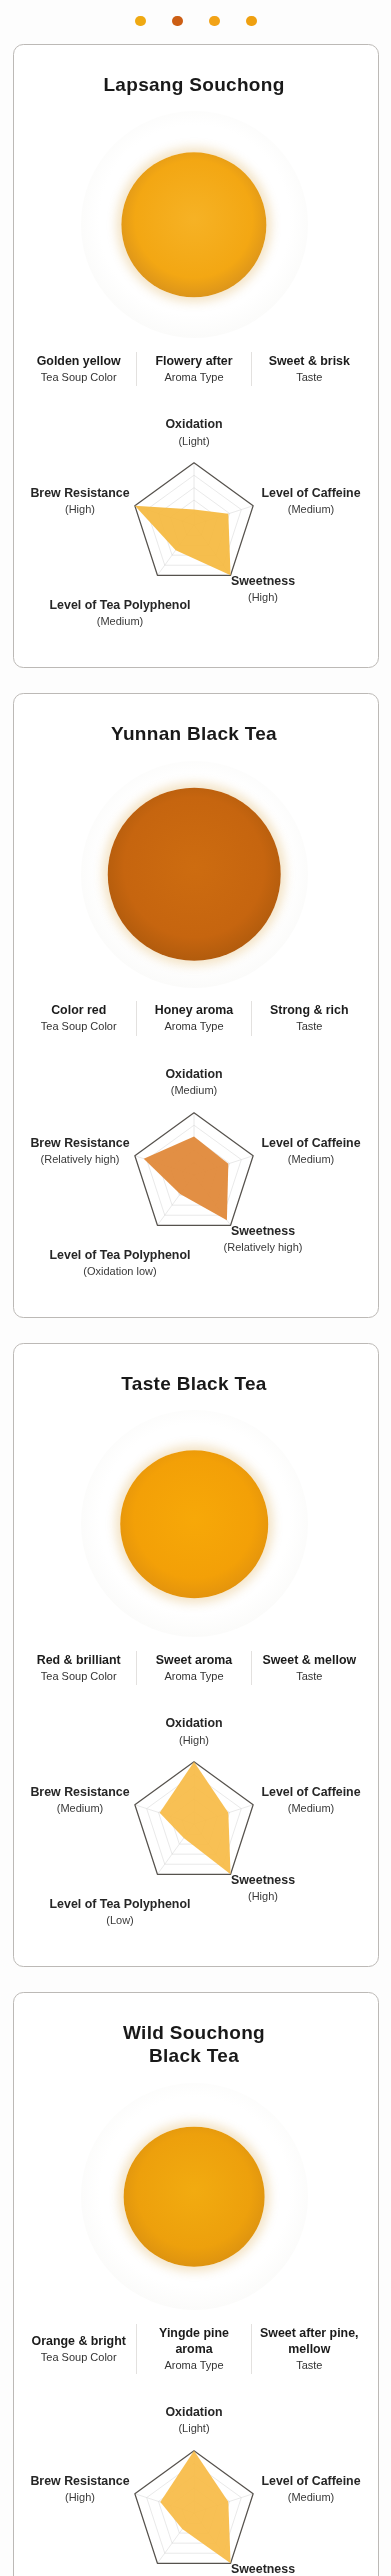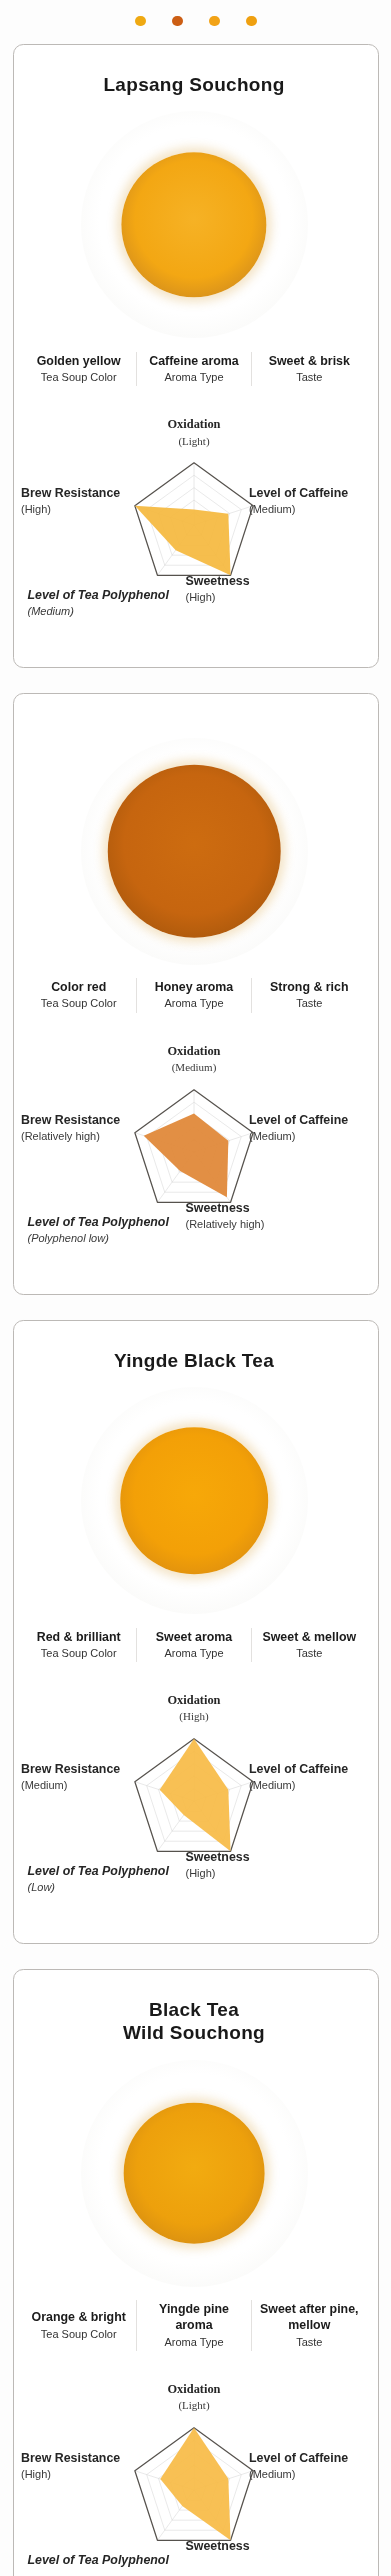--- a/index.html
+++ b/index.html
@@ -65,47 +65,46 @@
   .attr-value{
     font-size:12.4px;font-weight:700;color:#1b1b1b;line-height:1.3;
   }
   .attr-label{
     font-size:11px;color:#333333;line-height:1.5;font-weight:400;
   }
   
   .radar-heading{
     margin-top:30px;
     text-align:center;
-    font-family:Liberation Serif, serif;
   }
   .radar-axis-name{font-size:12.4px;font-weight:700;color:#262626;line-height:1.3;}
   .radar-axis-level{font-size:11px;color:#3a3a3a;line-height:1.5;font-weight:400;}
   .radar-wrap{
     position:relative;
     height:181px;
     margin-top:7.2px;
   }
   .radar-svg{
     position:absolute;left:50%;top:0;
     transform:translateX(-50%);
     width:170px;height:147px;
   }
-  .radar-label{position:absolute;}
+  .radar-label{position:absolute;text-align:center;}
   .rl-left{
     right:calc(50% + 55px);
     top:29px;width:118px;
   }
   .rl-right{
     left:calc(50% + 55px);
     top:29px;width:124px;
   }
   .rl-bl{
     left:calc(50% - 74px);
     transform:translateX(-50%);
-    top:131px;width:185px;font-style:italic;
+    top:141px;width:185px;
   }
   .rl-br{
     left:calc(50% + 69px);
     transform:translateX(-50%);
     top:117px;width:155px;
   }
 </style>
 </head>
 <body>
 
@@ -126,21 +125,21 @@
     <div class="plate"></div>
     <div class="tea" style="width: 64%; height: 64%; background: radial-gradient(circle at 50% 46%, rgb(246, 178, 37) 0%, rgb(243, 167, 19) 55%, rgb(209, 140, 30) 82%, rgb(209, 140, 30) 90%, rgba(255, 255, 255, 0) 99%); box-shadow: rgba(210, 150, 40, 0.25) 0px 0px 9.3px 5.2px;"></div>
   </div>
 
   <div class="attrs">
     <div class="attr">
       <div class="attr-value">Golden yellow</div>
       <div class="attr-label">Tea Soup Color</div>
     </div>
     <div class="attr">
-      <div class="attr-value">Caffeine aroma</div>
+      <div class="attr-value">Flowery after</div>
       <div class="attr-label">Aroma Type</div>
     </div>
     <div class="attr">
       <div class="attr-value">Sweet &amp; brisk</div>
       <div class="attr-label">Taste</div>
     </div>
   </div>
 
   <div class="radar-heading">
     <div class="radar-axis-name">Oxidation</div>
@@ -177,20 +176,24 @@
       <div class="radar-axis-level">(Medium)</div>
     </div>
 
     <div class="radar-label rl-br">
       <div class="radar-axis-name">Sweetness</div>
       <div class="radar-axis-level">(High)</div>
     </div>
   </div>
 </div>
 <div class="card">
+  <h2 class="card-title">
+    <span>Yunnan Black Tea</span>
+    <span></span>
+  </h2>
 
   <div class="cup-area">
     <div class="plate"></div>
     <div class="tea" style="width: 76%; height: 76%; background: radial-gradient(circle at 50% 46%, rgb(205, 108, 16) 0%, rgb(198, 101, 15) 55%, rgb(168, 87, 12) 82%, rgb(168, 87, 12) 90%, rgba(255, 255, 255, 0) 99%); box-shadow: rgba(210, 150, 40, 0.25) 0px 0px 9.3px 5.2px;"></div>
   </div>
 
   <div class="attrs">
     <div class="attr">
       <div class="attr-value">Color red</div>
       <div class="attr-label">Tea Soup Color</div>
@@ -230,32 +233,32 @@
       <div class="radar-axis-level">(Relatively high)</div>
     </div>
 
     <div class="radar-label rl-right">
       <div class="radar-axis-name">Level of Caffeine</div>
       <div class="radar-axis-level">(Medium)</div>
     </div>
 
     <div class="radar-label rl-bl">
       <div class="radar-axis-name">Level of Tea Polyphenol</div>
-      <div class="radar-axis-level">(Polyphenol low)</div>
+      <div class="radar-axis-level">(Oxidation low)</div>
     </div>
 
     <div class="radar-label rl-br">
       <div class="radar-axis-name">Sweetness</div>
       <div class="radar-axis-level">(Relatively high)</div>
     </div>
   </div>
 </div>
 <div class="card">
   <h2 class="card-title">
-    <span>Yingde Black Tea</span>
+    <span>Taste Black Tea</span>
     <span></span>
   </h2>
 
   <div class="cup-area">
     <div class="plate"></div>
     <div class="tea" style="width: 65%; height: 65%; background: radial-gradient(circle at 50% 46%, rgb(247, 168, 8) 0%, rgb(243, 160, 7) 55%, rgb(220, 142, 16) 82%, rgb(220, 142, 16) 90%, rgba(255, 255, 255, 0) 99%); box-shadow: rgba(210, 150, 40, 0.25) 0px 0px 9.3px 5.2px;"></div>
   </div>
 
   <div class="attrs">
     <div class="attr">
@@ -308,22 +311,22 @@
     </div>
 
     <div class="radar-label rl-br">
       <div class="radar-axis-name">Sweetness</div>
       <div class="radar-axis-level">(High)</div>
     </div>
   </div>
 </div>
 <div class="card">
   <h2 class="card-title">
+    <span>Wild Souchong</span>
     <span>Black Tea</span>
-    <span>Wild Souchong</span>
   </h2>
 
   <div class="cup-area">
     <div class="plate"></div>
     <div class="tea" style="width: 62%; height: 62%; background: radial-gradient(circle at 50% 46%, rgb(242, 171, 16) 0%, rgb(237, 160, 12) 55%, rgb(214, 141, 18) 82%, rgb(214, 141, 18) 90%, rgba(255, 255, 255, 0) 99%); box-shadow: rgba(210, 150, 40, 0.25) 0px 0px 9.3px 5.2px;"></div>
   </div>
 
   <div class="attrs">
     <div class="attr">
       <div class="attr-value">Orange &amp; bright</div>

